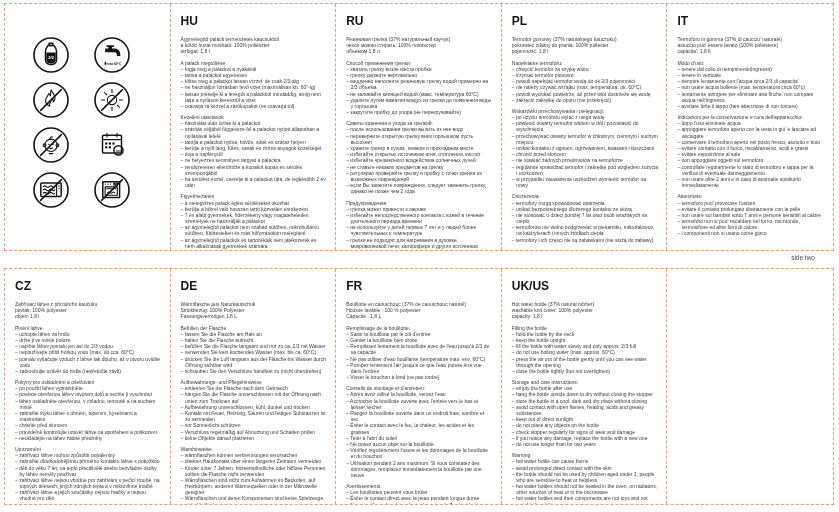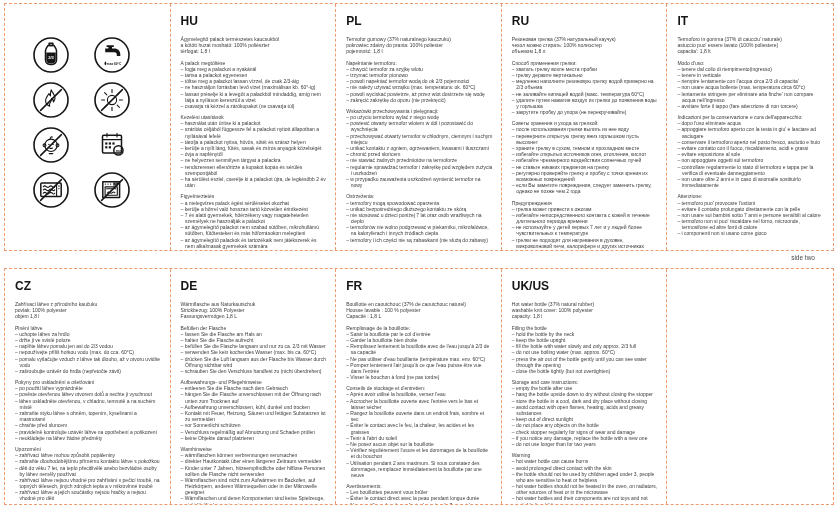--- a/index.html
+++ b/index.html
@@ -163,20 +163,50 @@
       <div class="line bullet"><span>– </span><span>ha sérülést észlel, cserélje ki a palackot újra, de legkésőbb 2 év után</span></div>
       <div class="sec-gap"></div>
       <div class="line sec-title">Figyelmeztetés</div>
       <div class="line bullet"><span>– </span><span>a melegvizes palack égési sérüléseket okozhat</span></div>
       <div class="line bullet"><span>– </span><span>kerülje a bőrrel való hosszan tartó közvetlen érintkezést</span></div>
       <div class="line bullet"><span>– </span><span>7 év alatti gyermekek, hőérzékeny vagy magatehetetlen személyek ne használják a palackot</span></div>
       <div class="line bullet"><span>– </span><span>az ágymelegítő palackot nem szabad sütőben, mikrohullámú sütőben, fűtőtesteken és más hőforrásokon melegíteni</span></div>
       <div class="line bullet"><span>– </span><span>az ágymelegítő palackok és tartozékaik nem játékszerek és nem alkalmasak gyermekek számára</span></div>
     </div>
   <div class="cell">
+      <div class="lang-title">RU</div>
+      <div class="line">Резиновая грелка (37% натуральный каучук)</div>
+      <div class="line">чехол можно стирать: 100% полиэстер</div>
+      <div class="line">объемом 1,8 л</div>
+      <div class="sec-gap"></div>
+      <div class="line sec-title">Способ применения грелки:</div>
+      <div class="line bullet"><span>– </span><span>хватать грелку возле места пробки</span></div>
+      <div class="line bullet"><span>– </span><span>грелку держите вертикально</span></div>
+      <div class="line bullet"><span>– </span><span>медленно наполните резиновую грелку водой примерно на 2/3 объема</span></div>
+      <div class="line bullet"><span>– </span><span>не заливайте кипящей водой (макс. температура 60°С)</span></div>
+      <div class="line bullet"><span>– </span><span>удалите путем нажатия воздух из грелки до появления воды у горлышка</span></div>
+      <div class="line bullet"><span>– </span><span>закрутите пробку до упора (не перекручивайте)</span></div>
+      <div class="sec-gap"></div>
+      <div class="line sec-title">Советы хранения и ухода за грелкой:</div>
+      <div class="line bullet"><span>– </span><span>после использования грелки вылить из нее воду</span></div>
+      <div class="line bullet"><span>– </span><span>переверните открытую грелку вниз горлышком пусть высохнет</span></div>
+      <div class="line bullet"><span>– </span><span>храните грелку в сухом, темном и прохладном месте</span></div>
+      <div class="line bullet"><span>– </span><span>избегайте открытых источников огня, отопления, кислот</span></div>
+      <div class="line bullet"><span>– </span><span>избегайте чрезмерного воздействия солнечных лучей</span></div>
+      <div class="line bullet"><span>– </span><span>не ставьте никаких предметов на грелку</span></div>
+      <div class="line bullet"><span>– </span><span>регулярно проверяйте грелку и пробку с точки зрения их возможных повреждений</span></div>
+      <div class="line bullet"><span>– </span><span>если Вы заметите повреждения, следует заменить грелку, однако не позже чем 2 года</span></div>
+      <div class="sec-gap"></div>
+      <div class="line sec-title">Предупреждения</div>
+      <div class="line bullet"><span>– </span><span>грелка может привести к ожогам</span></div>
+      <div class="line bullet"><span>– </span><span>избегайте непосредственного контакта с кожей в течение длительного периода времени</span></div>
+      <div class="line bullet"><span>– </span><span>не используйте у детей первых 7 лет и у людей более чувствительных к температуре</span></div>
+      <div class="line bullet"><span>– </span><span>грелки не подходят для нагревания в духовке, микроволновой печи, калорифере и других источниках тепла</span></div>
+    </div>
+  <div class="cell">
       <div class="lang-title">PL</div>
       <div class="line">Termofor gumowy (37% naturalnego kauczuku)</div>
       <div class="line">pokrowiec zdatny do prania: 100% poliester</div>
       <div class="line">pojemność: 1,8 l</div>
       <div class="sec-gap"></div>
       <div class="line sec-title">Napełnianie termoforu:</div>
       <div class="line bullet"><span>– </span><span>chwycić termofor za szyjkę wlotu</span></div>
       <div class="line bullet"><span>– </span><span>trzymać termofor pionowo</span></div>
       <div class="line bullet"><span>– </span><span>powoli napełniać termofor wodą do ok 2/3 pojemności</span></div>
       <div class="line bullet"><span>– </span><span>nie należy używać wrzątku (max. temperatura: ok. 60°C)</span></div>
@@ -192,50 +222,20 @@
       <div class="line bullet"><span>– </span><span>nie stawiać żadnych przedmiotów na termoforze</span></div>
       <div class="line bullet"><span>– </span><span>regularnie sprawdzać termofor i zakrętkę pod względem zużycia i uszkodzeń</span></div>
       <div class="line bullet"><span>– </span><span>w przypadku zauważenia uszkodzeń wymienić termofor na nowy</span></div>
       <div class="sec-gap"></div>
       <div class="line sec-title">Ostrzeżenia:</div>
       <div class="line bullet"><span>– </span><span>termofory mogą spowodować oparzenia</span></div>
       <div class="line bullet"><span>– </span><span>unikać bezpośredniego dłuższego kontaktu ze skórą</span></div>
       <div class="line bullet"><span>– </span><span>nie stosować u dzieci poniżej 7 lat oraz osób wrażliwych na ciepło</span></div>
       <div class="line bullet"><span>– </span><span>termoforów nie wolno podgrzewać w piekarniku, mikrofalówce, na kaloryferach i innych źródłach ciepła</span></div>
       <div class="line bullet"><span>– </span><span>termofory i ich części nie są zabawkami (nie służą do zabawy)</span></div>
-    </div>
-  <div class="cell">
-      <div class="lang-title">RU</div>
-      <div class="line">Резиновая грелка (37% натуральный каучук)</div>
-      <div class="line">чехол можно стирать: 100% полиэстер</div>
-      <div class="line">объемом 1,8 л</div>
-      <div class="sec-gap"></div>
-      <div class="line sec-title">Способ применения грелки:</div>
-      <div class="line bullet"><span>– </span><span>хватать грелку возле места пробки</span></div>
-      <div class="line bullet"><span>– </span><span>грелку держите вертикально</span></div>
-      <div class="line bullet"><span>– </span><span>медленно наполните резиновую грелку водой примерно на 2/3 объема</span></div>
-      <div class="line bullet"><span>– </span><span>не заливайте кипящей водой (макс. температура 60°С)</span></div>
-      <div class="line bullet"><span>– </span><span>удалите путем нажатия воздух из грелки до появления воды у горлышка</span></div>
-      <div class="line bullet"><span>– </span><span>закрутите пробку до упора (не перекручивайте)</span></div>
-      <div class="sec-gap"></div>
-      <div class="line sec-title">Советы хранения и ухода за грелкой:</div>
-      <div class="line bullet"><span>– </span><span>после использования грелки вылить из нее воду</span></div>
-      <div class="line bullet"><span>– </span><span>переверните открытую грелку вниз горлышком пусть высохнет</span></div>
-      <div class="line bullet"><span>– </span><span>храните грелку в сухом, темном и прохладном месте</span></div>
-      <div class="line bullet"><span>– </span><span>избегайте открытых источников огня, отопления, кислот</span></div>
-      <div class="line bullet"><span>– </span><span>избегайте чрезмерного воздействия солнечных лучей</span></div>
-      <div class="line bullet"><span>– </span><span>не ставьте никаких предметов на грелку</span></div>
-      <div class="line bullet"><span>– </span><span>регулярно проверяйте грелку и пробку с точки зрения их возможных повреждений</span></div>
-      <div class="line bullet"><span>– </span><span>если Вы заметите повреждения, следует заменить грелку, однако не позже чем 2 года</span></div>
-      <div class="sec-gap"></div>
-      <div class="line sec-title">Предупреждения</div>
-      <div class="line bullet"><span>– </span><span>грелка может привести к ожогам</span></div>
-      <div class="line bullet"><span>– </span><span>избегайте непосредственного контакта с кожей в течение длительного периода времени</span></div>
-      <div class="line bullet"><span>– </span><span>не используйте у детей первых 7 лет и у людей более чувствительных к температуре</span></div>
-      <div class="line bullet"><span>– </span><span>грелки не подходят для нагревания в духовке, микроволновой печи, калорифере и других источниках тепла</span></div>
     </div>
   <div class="cell">
       <div class="lang-title">IT</div>
       <div class="line">Termoforo in gomma (37% di caucciu' naturale)</div>
       <div class="line">astuccio puo' essere lavato (100% poliestere)</div>
       <div class="line">capacita': 1,8 lt</div>
       <div class="sec-gap"></div>
       <div class="line sec-title">Modo d'uso:</div>
       <div class="line bullet"><span>– </span><span>tenere dal collo di riempimento(ingresso)</span></div>
       <div class="line bullet"><span>– </span><span>tenere in verticale</span></div>

